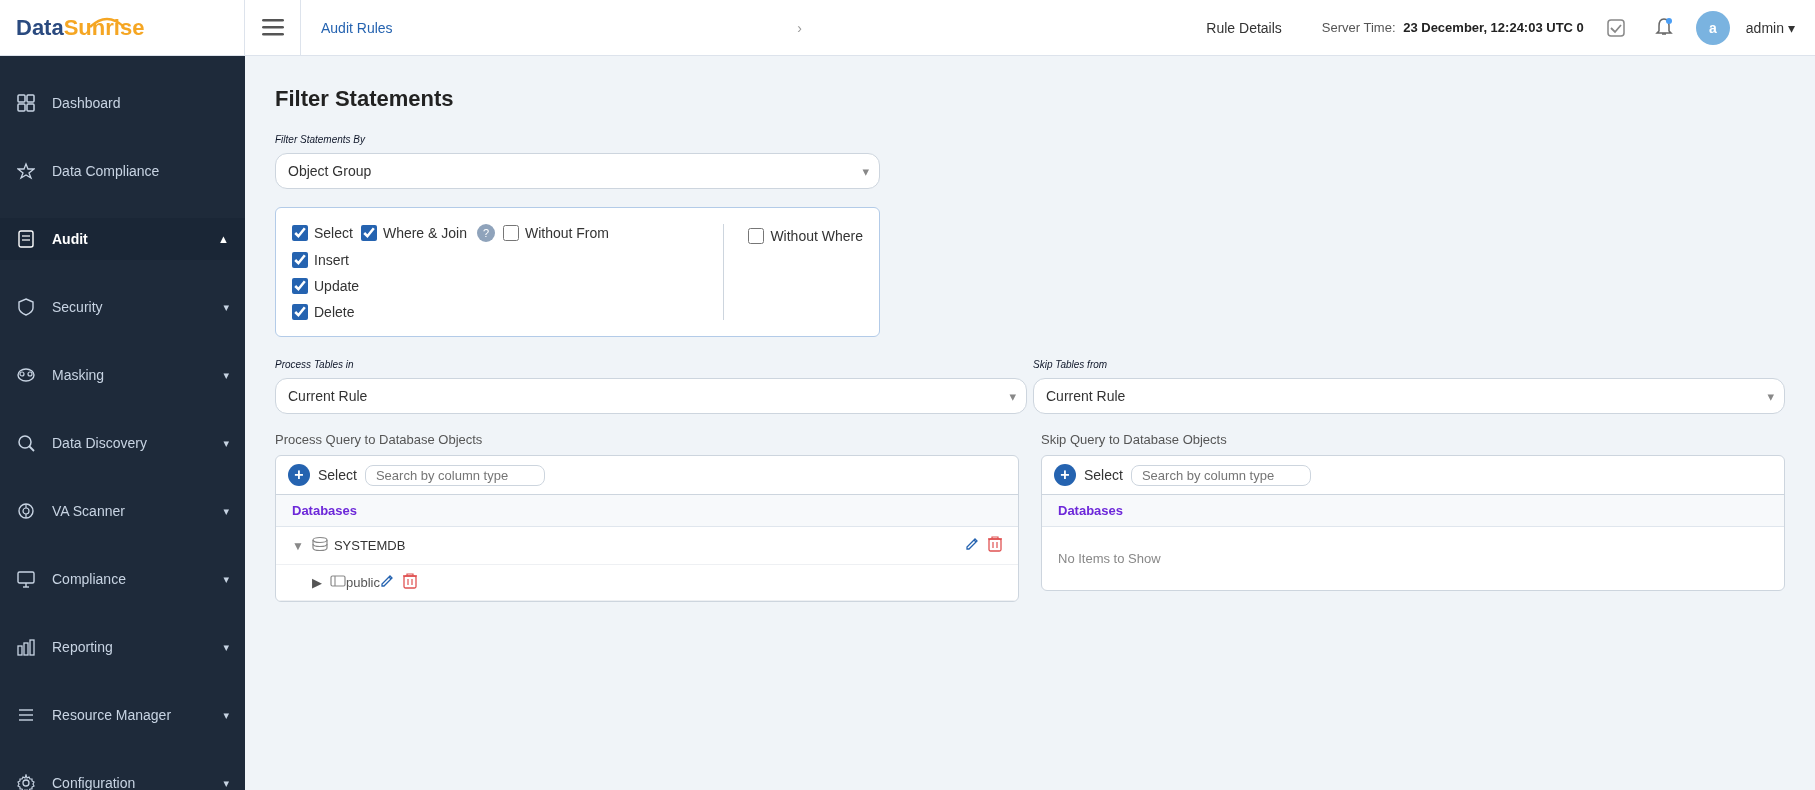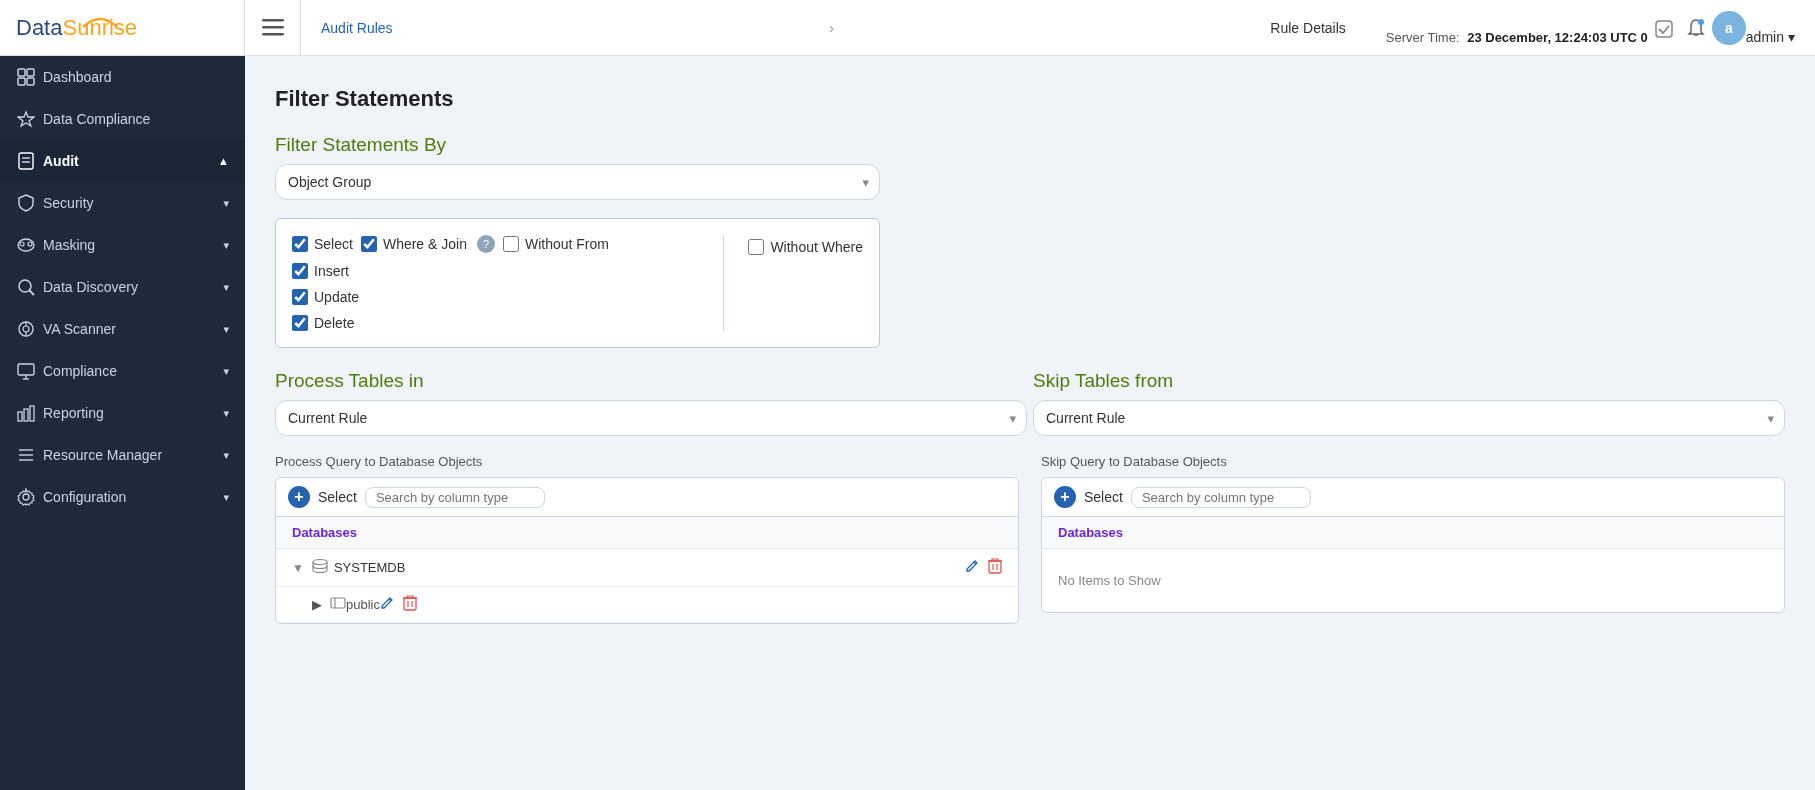--- a/index.html
+++ b/index.html
@@ -7,34 +7,34 @@
 
     
     .top-header {
       display: flex; align-items: center; background: #fff;
       height: 56px; border-bottom: 1px solid #dde3ec; flex-shrink: 0; z-index: 10;
     }
     .logo-area {
       width: 245px; display: flex; align-items: center; padding: 0 16px;
       border-right: 1px solid #dde3ec; height: 100%;
     }
-    .logo-text { font-size: 22px; font-weight: 400; }
+    .logo-text { font-size: 22px; font-weight: 700; }
     .logo-data { color: #2a4a7f; }
     .logo-sunrise { color: #f5a623; }
     .header-nav-toggle {
       width: 56px; display: flex; align-items: center; justify-content: center;
       border-right: 1px solid #dde3ec; height: 100%; cursor: pointer;
     }
     .breadcrumb-area {
       flex: 1; display: flex; align-items: center; padding: 0 20px; gap: 0;
       font-size: 14px; color: #555; justify-content: space-between;
     }
     .breadcrumb-current { color: #333; font-weight: 500; }
     .header-right {
-      display: flex; align-items: flex-end; padding: 0 20px;
+      display: flex; align-items: center; gap: 16px; padding: 0 20px;
     }
     .icon-btn {
       width: 32px; height: 32px; display: flex; align-items: center; justify-content: center;
       cursor: pointer; position: relative; color: #555; font-size: 18px;
     }
     .avatar {
       width: 34px; height: 34px; border-radius: 50%; background: #7ab3e0;
       display: flex; align-items: center; justify-content: center;
       color: #fff; font-size: 14px; font-weight: 600; cursor: pointer;
     }
@@ -42,41 +42,41 @@
 
     
     .main-layout { display: flex; flex: 1; overflow: hidden; }
 
     
     .sidebar {
       width: 245px; background: #1e2a3a; color: #c8d4e3;
       display: flex; flex-direction: column; flex-shrink: 0; overflow-y: auto;
     }
     .sidebar-item {
-      display: flex; align-items: center; gap: 7px; padding: 11px 16px;
-      cursor: pointer; font-size: 14px; transition: background 0.15s;
+      display: flex; align-items: center; gap: 16px; padding: 11px 16px;
+      cursor: pointer; font-size: 14px; transition: background 0.15s; margin-top: 26px;
     }
     .sidebar-item.active-parent { color: #fff; }
     .sidebar-item .item-icon { width: 20px; height: 20px; display: flex; align-items: center; justify-content: center; flex-shrink: 0; }
     .sidebar-item .item-label { flex: 1; }
     .sidebar-item .chevron { font-size: 11px; }
     .sidebar-sub { background: #18222f; }
     .sidebar-sub-item {
       padding: 9px 16px 9px 46px; cursor: pointer; font-size: 13px;
       color: #8fa3bb; transition: background 0.15s;
     }
     .sidebar-sub-item.active { color: #fff; font-weight: 600; border-left: 3px solid #2563b0; padding-left: 43px; }
 
     
     .content-area {
       flex: 1; overflow-y: auto; padding: 30px 30px 30px 30px; background: #f0f4f8;
     }
     .page-title { font-size: 22px; font-weight: 600; color: #222; margin-bottom: 22px; }
 
-    .field-label { font-size: 19px; color: #4d7c0f; margin-bottom: 8px; }
+    .field-label { font-size: 10px; color: #0f172a; margin-bottom: 8px; font-style: italic; }
 
     .select-wrapper {
       position: relative; display: flex; align-items: center;
       border: 1px solid #cdd5de; border-radius: 12px; background: #fff;
     }
     .select-wrapper select {
       width: 100%; padding: 9px 36px 9px 12px; border: none; background: transparent;
       font-size: 14px; color: #333; cursor: pointer; appearance: none; outline: none;
     }
     .select-chevron {

